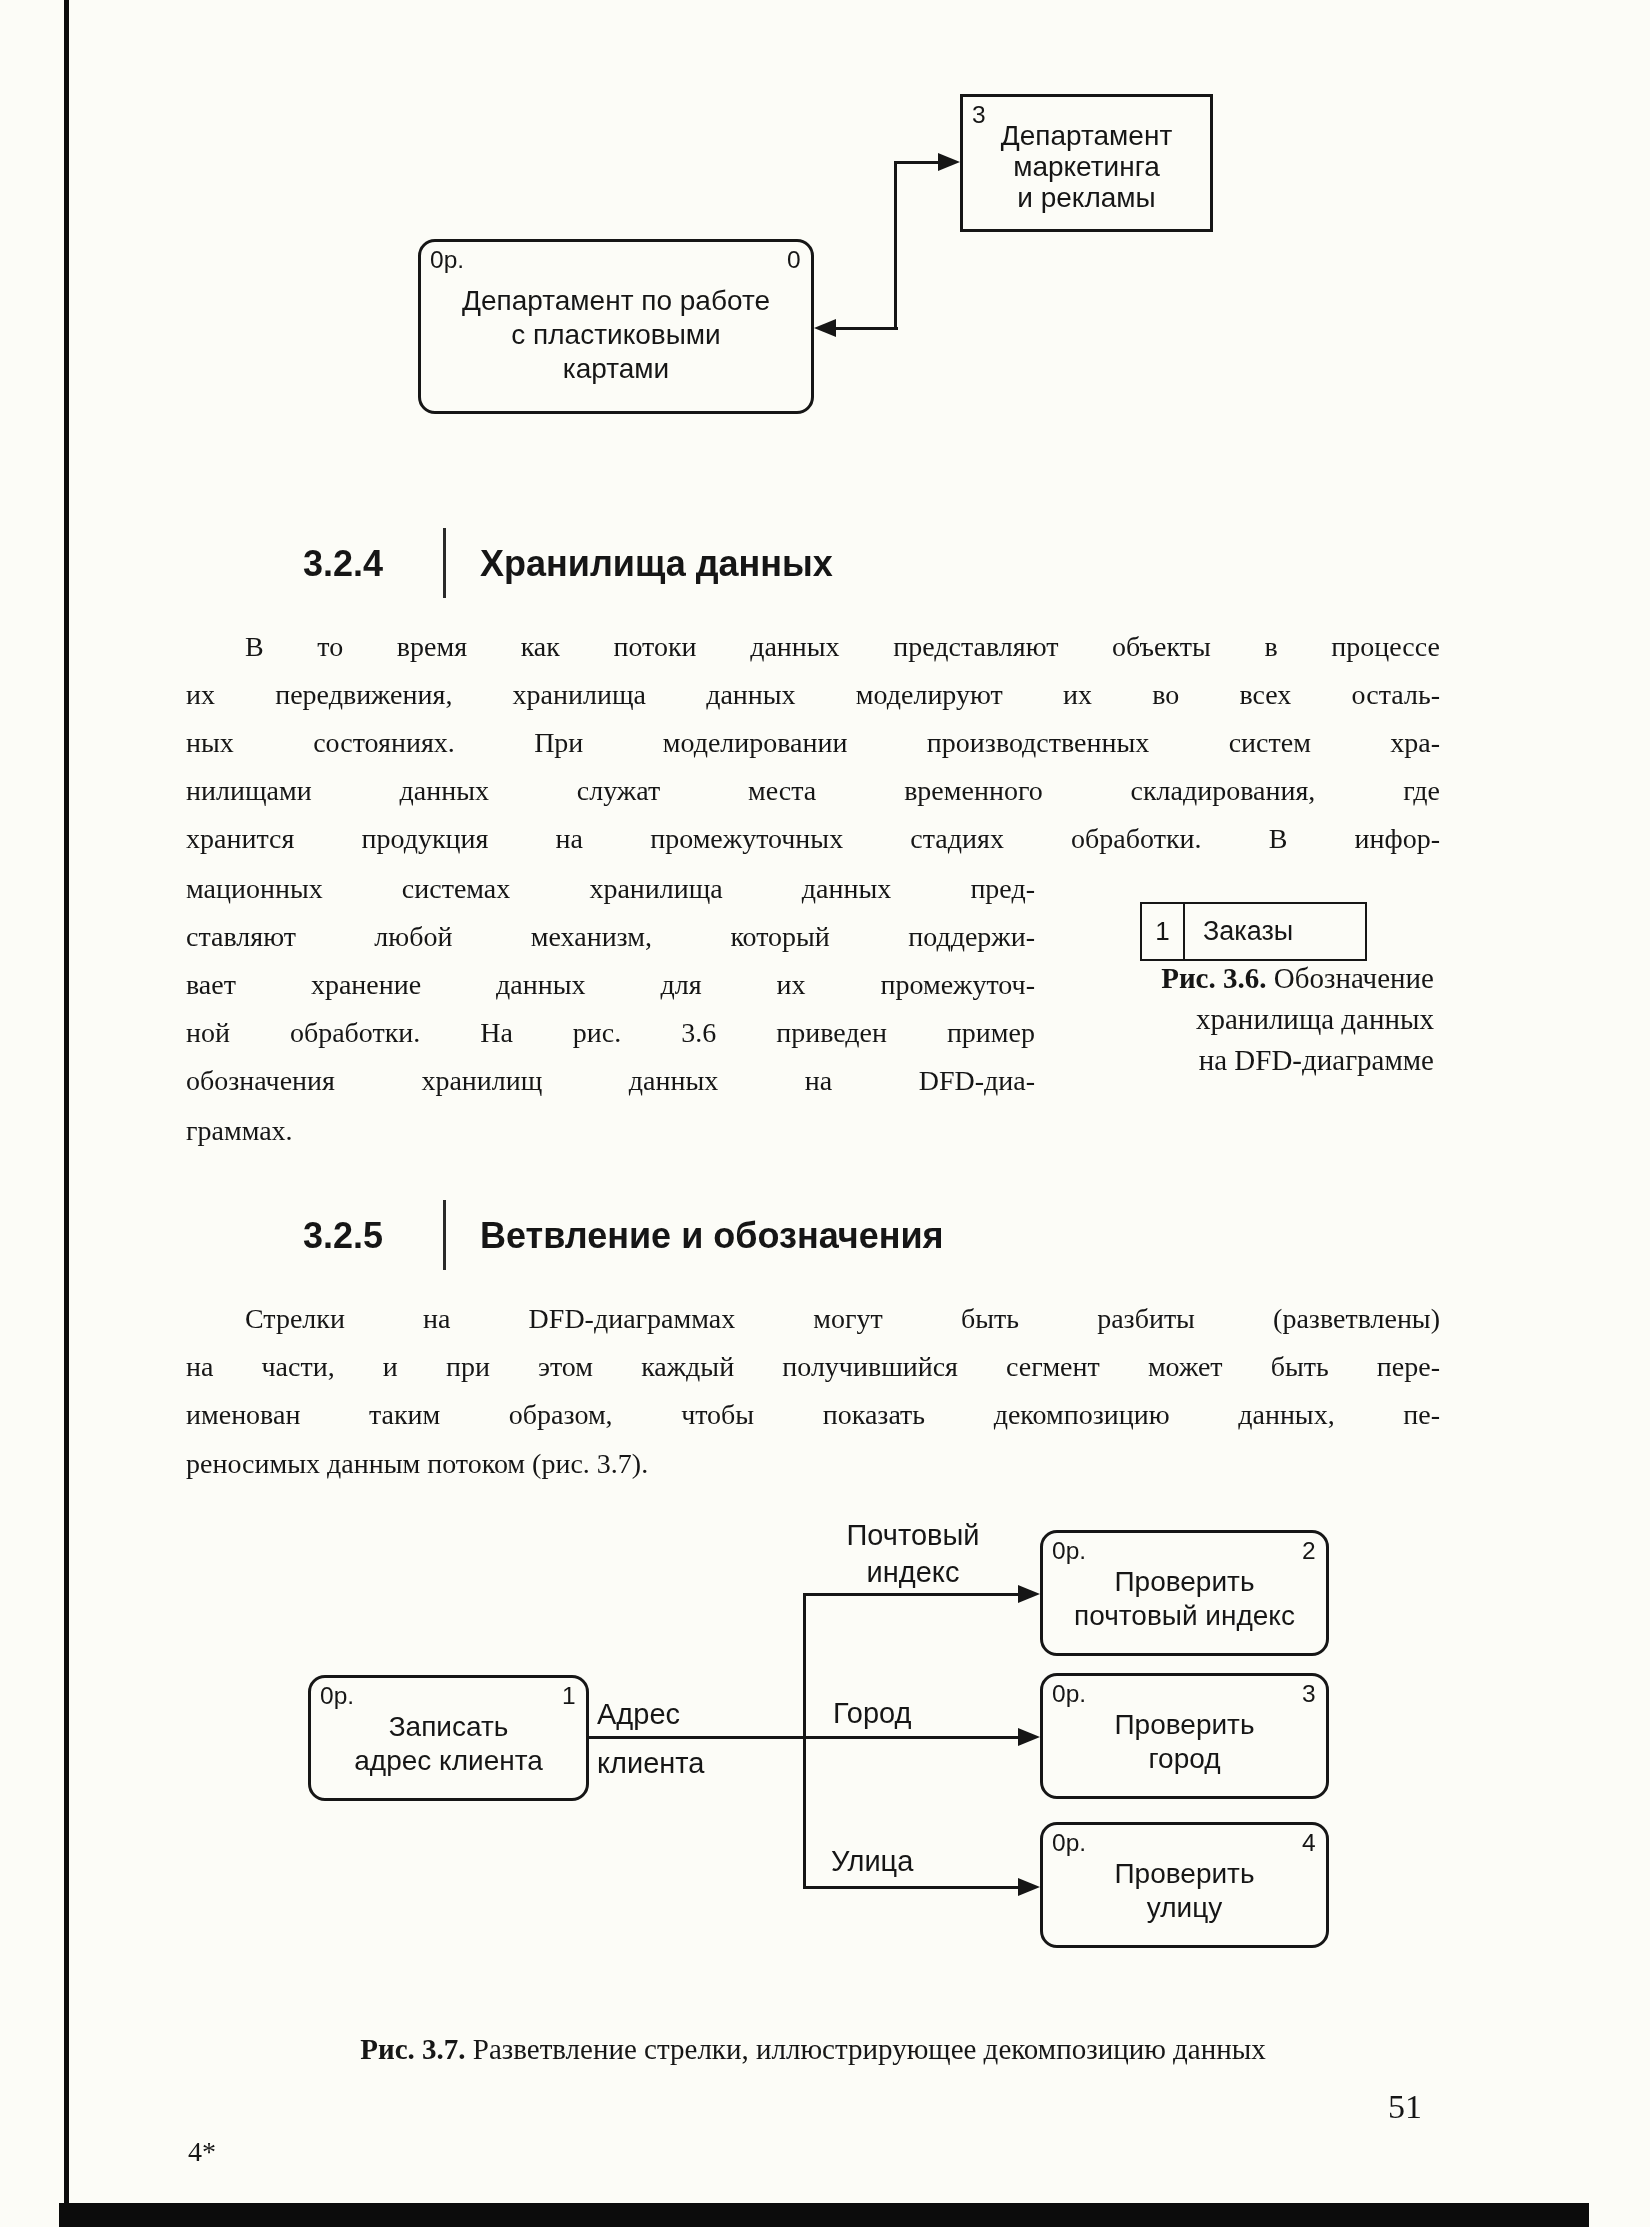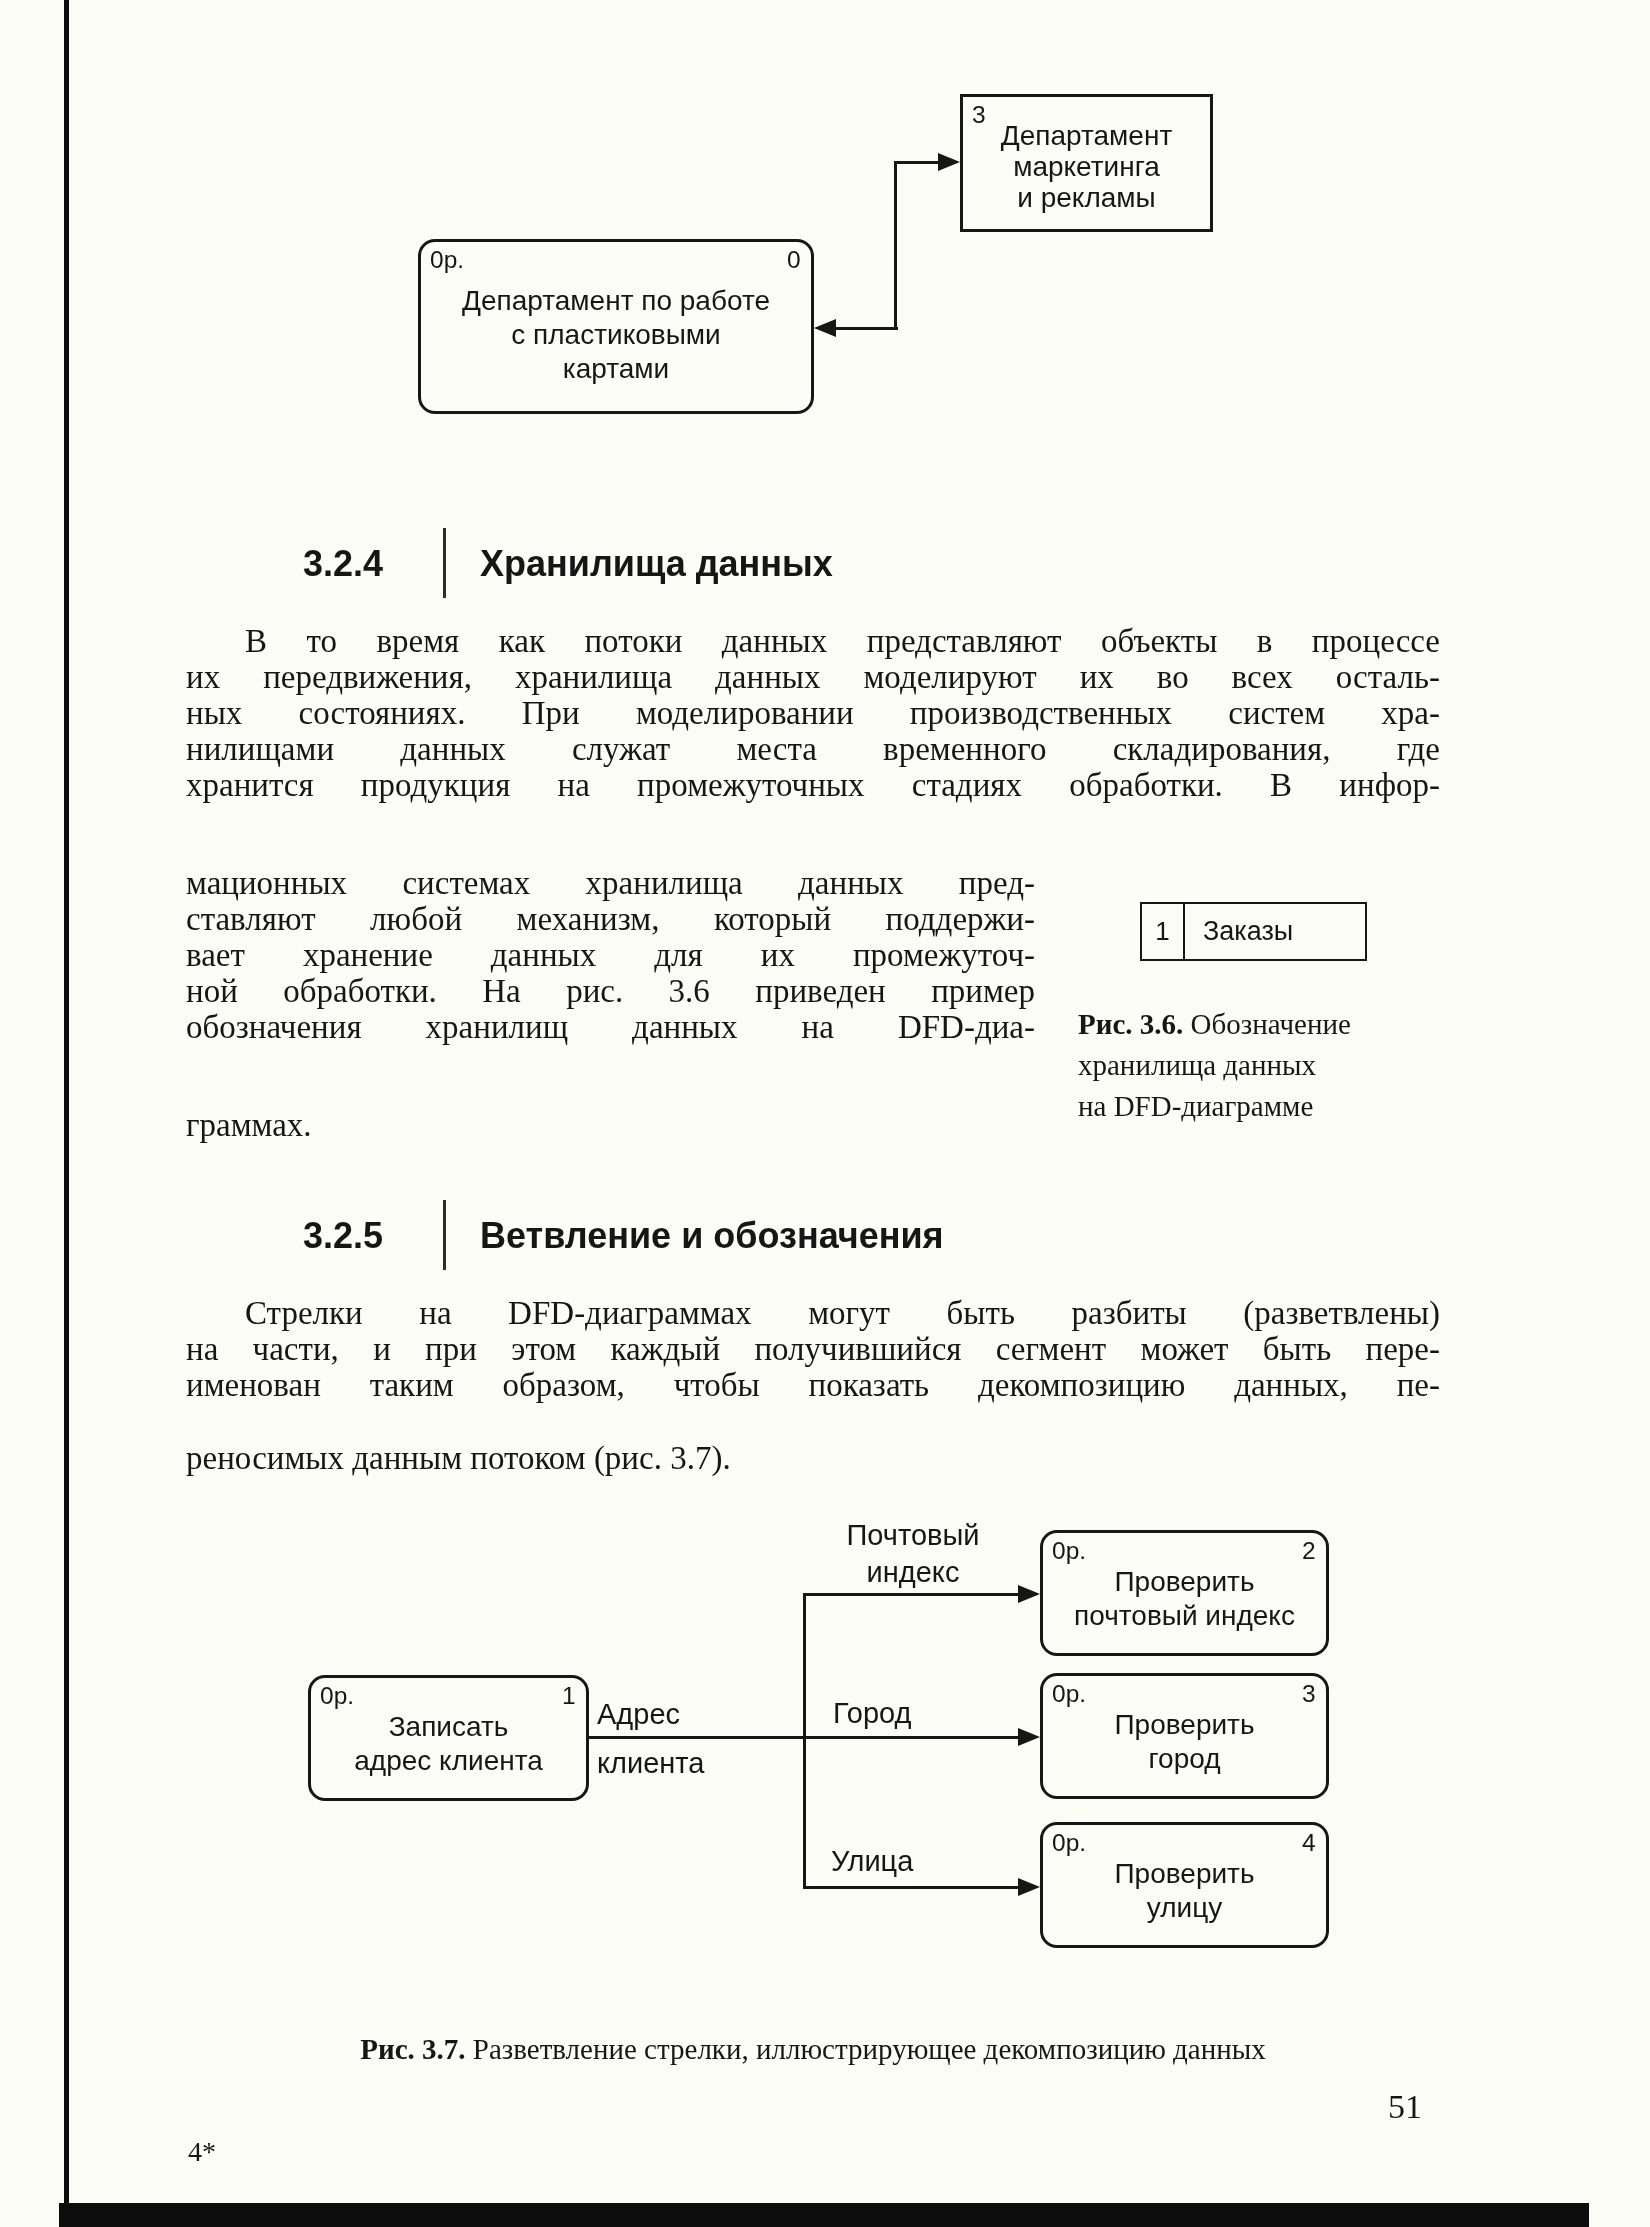--- a/index.html
+++ b/index.html
@@ -7,21 +7,21 @@
   .page {
     position:relative; width:1651px; height:2227px;
     background:#fcfcf7; color:#161616; overflow:hidden;
     font-family:"Liberation Serif","DejaVu Serif",serif;
   }
   .abs { position:absolute; }
   .sans { font-family:"Liberation Sans","DejaVu Sans",sans-serif; }
   .serif { font-family:"Liberation Serif","DejaVu Serif",serif; }
   .pre { white-space:pre-line; }
   .just { text-align:justify; text-align-last:justify; }
-  .body-text { font-size:33px; line-height:36px; }
+  .body-text { font-size:28px; line-height:48px; }
 
   .edge-left { left:64px; top:0; width:5.2px; height:2227px; background:#0c0c0c; }
   .edge-bottom { left:59px; top:2203px; width:1530px; height:24.5px; background:#0c0c0c; }
 
   .entity-box { border:3.9px solid #161616; display:flex; align-items:center; justify-content:center; background:transparent; }
   .proc-box { border:3.2px solid #161616; border-radius:17px; display:flex; align-items:center; justify-content:center; background:transparent; }
   .box-text { text-align:center; white-space:pre-line; }
   .corner { position:absolute; font-size:24.5px; line-height:28px; }
   .tl { left:9px; top:3.9px; }
   .tr { right:10.3px; top:3.9px; }
@@ -87,21 +87,21 @@
 ставляют любой механизм, который поддержи-
 вает хранение данных для их промежуточ-
 ной обработки. На рис. 3.6 приведен пример
 обозначения хранилищ данных на DFD-диа-</div>
   <div class="abs serif body-text" style="left:186px; top:1107px; width:849px;">граммах.</div>
 
   <div class="abs store sans" style="left:1140px; top:902px; width:227px; height:59px;">
     <div class="store-num">1</div>
     <div class="store-label">Заказы</div>
   </div>
-  <div class="abs serif caption pre" style="left:1078px; top:1004px; width:356px; text-align:left; line-height:41px;"><b>Рис. 3.6.</b> <span>Обозначение
+  <div class="abs serif caption pre" style="left:1078px; top:958px; width:356px; text-align:right; line-height:41px;"><b>Рис. 3.6.</b> <span>Обозначение
 хранилища данных
 на DFD-диаграмме</span></div>
 
   <div class="abs sans hnum" style="left:303px; top:1215px;">3.2.5</div>
   <div class="abs hdivider" style="left:443px; top:1200px; height:70px;"></div>
   <div class="abs sans htitle" style="left:480px; top:1215px;">Ветвление и обозначения</div>
 
   <div class="abs serif body-text pre just" style="left:186px; top:1295px; width:1254px; text-indent:59px;">Стрелки на DFD-диаграммах могут быть разбиты (разветвлены)
 на части, и при этом каждый получившийся сегмент может быть пере-
 именован таким образом, чтобы показать декомпозицию данных, пе-</div>

